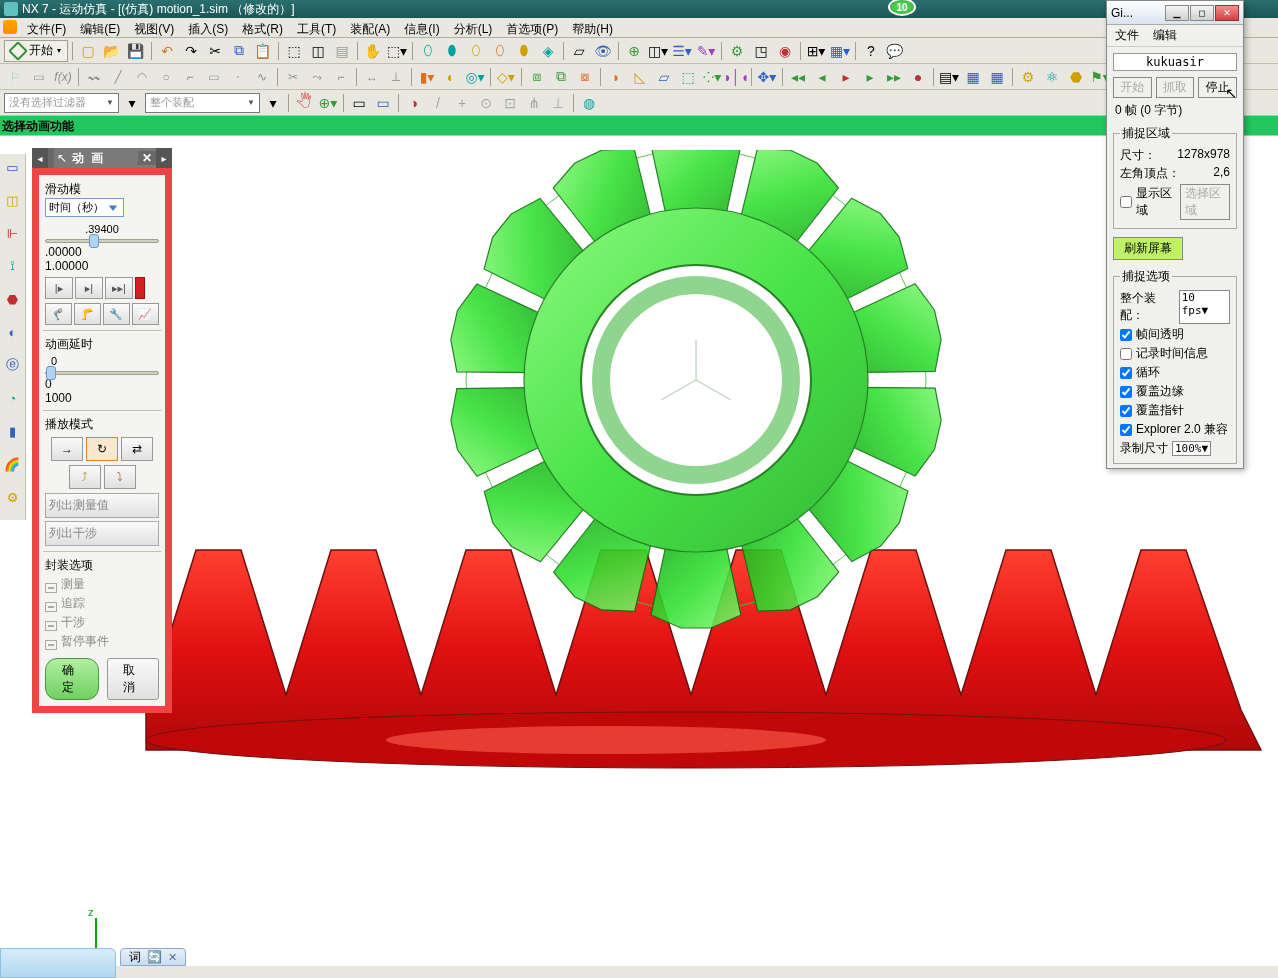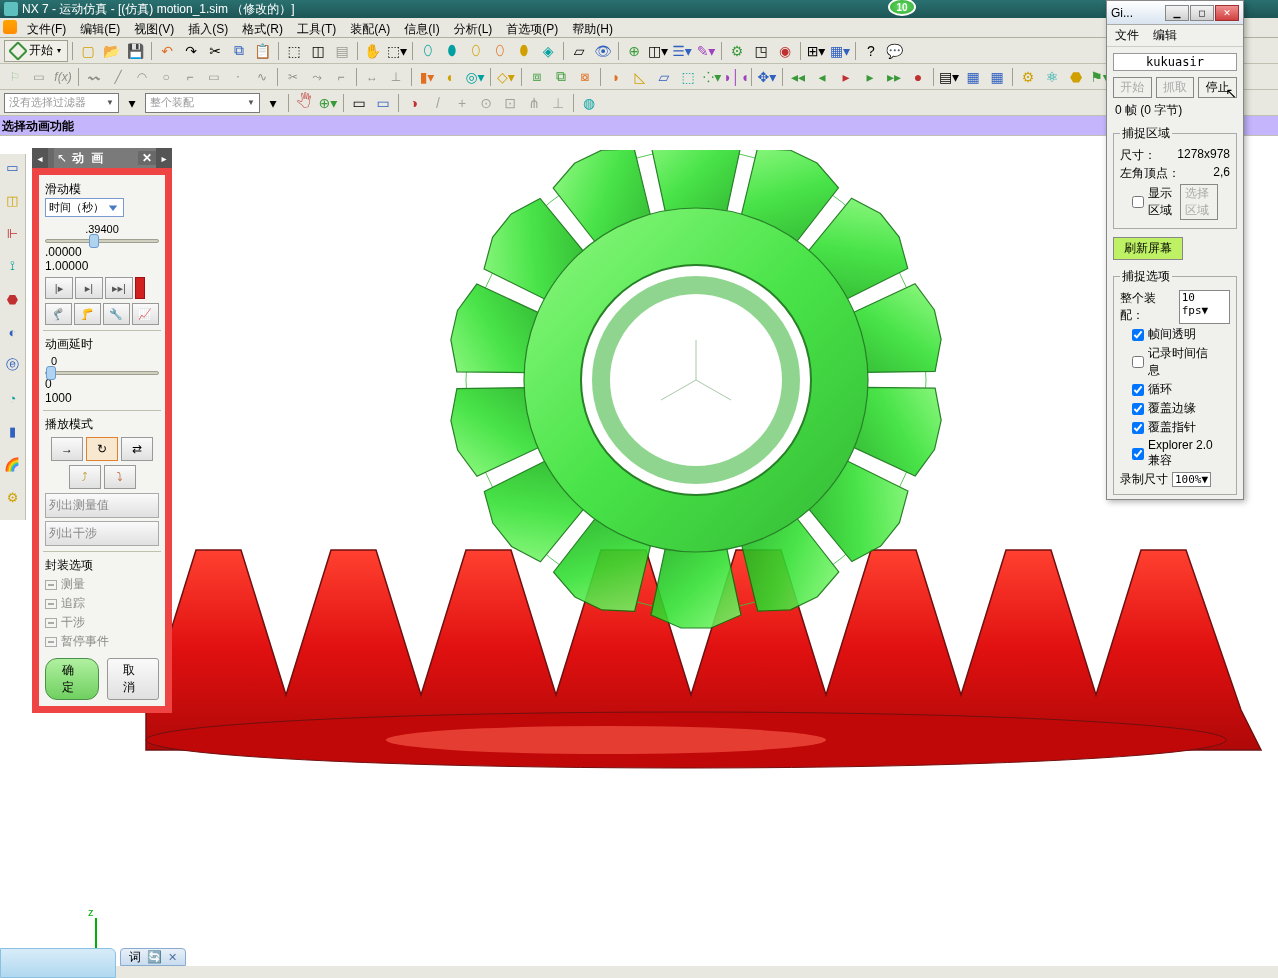--- a/index.html
+++ b/index.html
@@ -22,21 +22,21 @@
 .toolbar .combo::after { content: "▼"; font-size: 8px; margin-left: auto; color: #555; }
 .toolbar .start-btn { border: 1px solid #a0a090; background: #f0f0e8; padding: 0 6px; height: 22px; display: inline-flex; align-items: center; gap: 4px; }
 .toolbar .start-btn::before { content: ""; width: 10px; height: 10px; border: 2px solid #3a8f3a; border-radius: 2px; transform: rotate(45deg); }
 .green-circle { width:14px; height:14px; border:2px solid #0a0; border-radius:50%; display:inline-block;}
 
 
 .toolbar.t3 .icon-btn svg, .toolbar.t3 .icon-btn span { opacity: .4; }
 .toolbar.t4 .combo { color: #999; min-width: 115px; }
 
 
-.selbar { background: #c4b5fd; height: 20px; line-height: 20px; padding-left: 2px; border-bottom: 1px solid #c0c0b0; font-size: 12px; font-weight:bold;}
+.selbar { background: #22c55e; height: 20px; line-height: 20px; padding-left: 2px; border-bottom: 1px solid #c0c0b0; font-size: 12px; font-weight:bold;}
 
 
 .vstrip { position: absolute; left: 0; top: 154px; width: 26px; background: #e8e8e0; border-right: 1px solid #c0c0b0; display: flex; flex-direction: column; gap: 1px; padding: 2px 0; align-items: center; }
 .vstrip .vbtn { width: 22px; height: 22px; display:flex; align-items:center; justify-content:center; font-size:13px; border:1px solid transparent; margin-bottom: 10px;}
 
 
 .panel-wrap { position:absolute; left: 32px; top: 148px; width: 140px; }
 .panel-tab { background:#7a7a7a; color:#fff; height:20px; display:flex; align-items:center; font-size:12px; }
 .panel-tab .arrow { background:#555; width:16px; height:20px; display:flex; align-items:center; justify-content:center; color:#fff; font-size:10px; cursor:default;}
 .panel-tab .grip { background:#696969; width:6px; height:20px; }
@@ -51,21 +51,21 @@
 .panel .val { text-align:center; font-size:11px; margin:2px 0; }
 .panel .slider-track { height:4px; background:#d0d0c0; border:1px solid #a0a090; border-radius:2px; position:relative; margin:4px 0 2px; }
 .panel .slider-thumb { width:10px; height:14px; background:#b0d4ef; border:1px solid #6a9ad0; border-radius:3px; position:absolute; top:-6px; }
 .panel .minmax { display:flex; justify-content:space-between; font-size:11px;flex-direction:column; }
 .panel .play-row { display:flex; gap:2px; margin:4px 0; }
 .panel .play-row .pb { width:28px; height:22px; background:linear-gradient(#fafafa,#e0e0e0); border:1px solid #999; display:flex; align-items:center; justify-content:center; font-size:11px; color:#555;}
 .panel .mode-row { display:flex; justify-content:center; gap:3px; margin:4px 0; }
 .panel .mode-row .mb { width:32px; height:24px; background:linear-gradient(#fafafa,#e0e0e0); border:1px solid #999; display:flex; align-items:center; justify-content:center;}
 .panel .mode-row .mb.sel { border:1px solid #e08030; background:#f8e8d0; }
 .panel .list-btn { display:block; width:100%; background:linear-gradient(#fafafa,#e0e0e0); border:1px solid #aaa; color:#888; padding:3px; margin:3px 0; font-size:12px;}
-.panel .check-row { display:flex; align-items:center; gap:4px; margin:2px 0; color:#8a8a88;}
+.panel .check-row { display:flex; align-items:flex-end; gap:4px; margin:2px 0; color:#8a8a88;}
 .panel .check-row .cb { width:12px; height:10px; border:1px solid #aaa; background:#f4f4f0; position:relative; }
 .panel .check-row .cb::after { content:""; position:absolute; left:2px; right:2px; top:3px; height:2px; background:#aaa;}
 .panel .ok-row { display:flex; justify-content:center; gap:8px; margin-top:8px; }
 .panel .ok { background:linear-gradient(#b0f0a0,#70d060); border:1px solid #4a904a; padding:3px 16px; border-radius:12px; font-size:12px;}
 .panel .cancel { background:linear-gradient(#fafafa,#e0e0e0); border:1px solid #999; padding:3px 15px; border-radius:3px; font-size:12px;}
 .panel hr { border:none; border-top:1px solid #c0c0b0; margin:5px -2px; }
 
 
 .viewport { position:absolute; left:26px; top:150px; right:0; bottom:30px; background:#fff; overflow:hidden; }
 .viewport svg { position:absolute; left:0; top:0; }
@@ -82,21 +82,21 @@
 .gifpanel .gp-title .wicons .xbtn { background:linear-gradient(#f09090,#d04040); color:#fff; border-color:#a03030;}
 .gifpanel .gp-menu { display:flex; gap:14px; padding:2px 8px; border-bottom:1px solid #ccc; font-size:12px;}
 .gifpanel .gp-name { text-align:center; border:1px solid #999; background:#fff; margin:6px; padding:1px; font-family:monospace; font-size:12px;}
 .gifpanel .gp-controls { display:flex; gap:4px; justify-content:center; margin:2px 6px;}
 .gifpanel .gp-controls button { flex:1; font-size:12px; padding:1px 0; border:1px solid #888; background:#f0f0ec;}
 .gifpanel .gp-controls button:disabled { color:#aaa; }
 .gifpanel .gp-status { padding:2px 8px; font-size:12px;}
 .gifpanel fieldset { border:1px solid #aaa; margin:4px 6px; padding:4px 6px 6px; font-size:12px;}
 .gifpanel fieldset legend { padding:0 2px; font-size:12px;}
 .gifpanel .kv { display:flex; justify-content:space-between; margin:1px 0;}
-.gifpanel .chk { display:flex; align-items:center; gap:4px; margin:2px 12px;}
+.gifpanel .chk { display:flex; align-items:center; gap:4px; margin:2px 0;}
 .gifpanel .chk input { width:12px; height:12px;}
 .gifpanel .refresh-btn { border:1px solid #888; background:#bef264; padding:2px 10px; margin:4px 6px; font-size:12px;}
 .gifpanel .sel-btn { border:1px solid #888; background:#f0f0ec; padding:0 4px; color:#aaa; font-size:12px;}
 .gifpanel .fps { border:1px solid #888; background:#fff; padding:0 2px; font-family:monospace; font-size:11px;}
 .gifpanel .pct { border:1px solid #888; background:#fff; padding:0 2px; font-family:monospace; font-size:11px; margin-left:4px;}
 .gifpanel .cursor-img { position:absolute; right:6px; top:84px; font-size:14px; pointer-events:none;}
 
 
 .dock-tab { position:absolute; left:120px; bottom:12px; height:18px; background:linear-gradient(#e8f0f8,#c8dcf0); border:1px solid #8aaad0; border-radius:4px 4px 0 0; padding:0 8px; display:flex; align-items:center; gap:6px; font-size:12px;}
 .dock-tab .xb { font-size:11px; color:#5070a0; }

